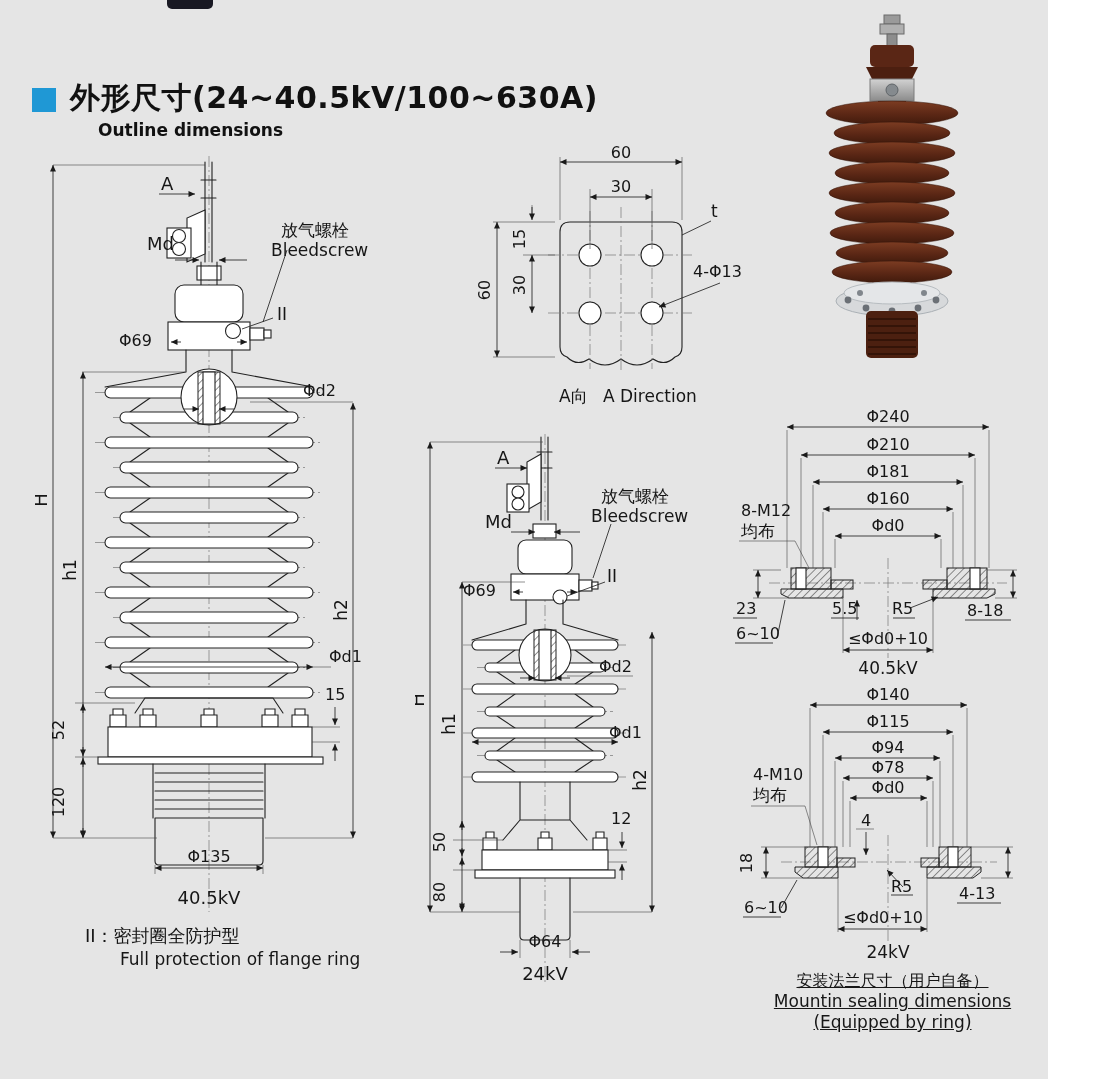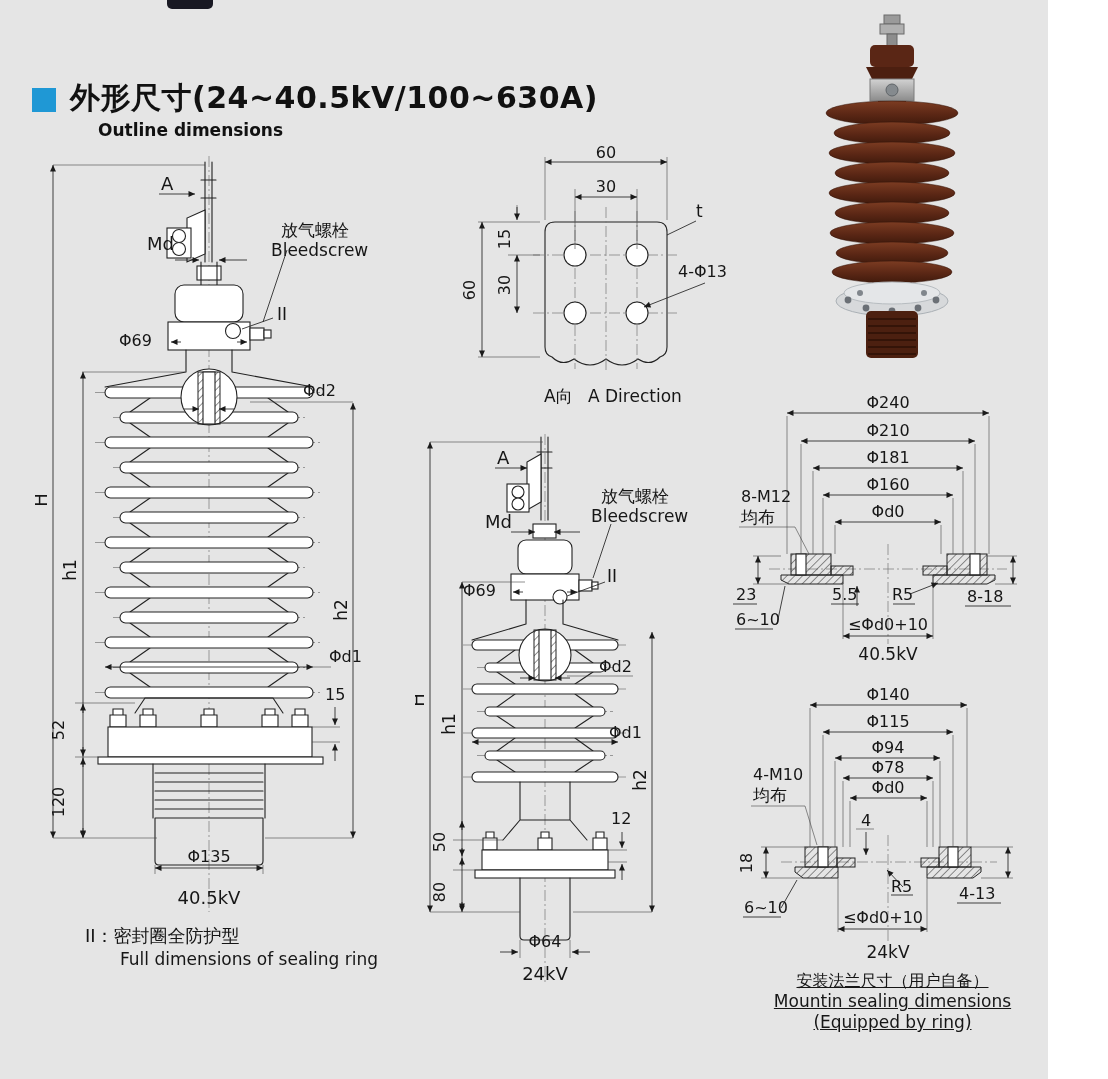--- a/index.html
+++ b/index.html
@@ -145,21 +145,21 @@
       <text x="312" y="460" class="t17" text-anchor="middle" transform="rotate(-90 312 460)">h2</text>
       <text x="29" y="580" text-anchor="middle" transform="rotate(-90 29 580)">52</text>
       <text x="29" y="652" text-anchor="middle" transform="rotate(-90 29 652)">120</text>
       <text x="290" y="550">15</text>
       <text x="174" y="712" text-anchor="middle">Φ135</text>
       <text x="174" y="754" class="t18" text-anchor="middle">40.5kV</text>
     </g>
   </svg>
   </div>
 
-  <div class="abs" style="left:460px;top:145px">
+  <div class="abs" style="left:475px;top:145px">
   <svg width="290" height="270" viewBox="0 0 290 270">
     <g>
       <path class="s" d="M95,77 H197 Q207,77 207,87 V202 Q207,210 200,212 Q190,222 178,214 Q162,226 146,214 Q130,226 114,214 Q102,222 92,212 Q85,210 85,202 V87 Q85,77 95,77 Z"></path>
       <path class="cl" d="M115,66V224 M177,66V224 M146,62V228 M73,110H219 M73,168H219"></path>
       <circle class="sf" cx="115" cy="110" r="11"></circle>
           <circle class="sf" cx="177" cy="110" r="11"></circle>
       <circle class="sf" cx="115" cy="168" r="11"></circle>
           <circle class="sf" cx="177" cy="168" r="11"></circle>
     </g>
     <g>
@@ -314,21 +314,21 @@
           <circle cx="124" cy="288" r="3" fill="#80868c"></circle>
       <circle cx="60" cy="288" r="3" fill="#80868c"></circle>
     </g>
     <g>
       <rect x="66" y="306" width="52" height="47" rx="5" fill="#4c2010"></rect>
       <path d="M68,314H116 M68,321H116 M68,328H116 M68,335H116 M68,342H116 M68,349H116" stroke="#2c1006" stroke-width="1.4" fill="none"></path>
     </g>
   </svg>
   </div>
 
-  <div class="abs" style="left:725px;top:396px">
+  <div class="abs" style="left:725px;top:410px">
   <svg width="383" height="272" viewBox="0 0 383 272">
     <path class="cl" d="M44,173H282 M163,148V248"></path>
     <g>
       <rect class="hatch" x="66" y="158" width="40" height="21"></rect>
       <rect class="hatch" x="222" y="158" width="40" height="21"></rect>
       <rect class="sf" x="71" y="158" width="10" height="21"></rect>
       <rect class="sf" x="245" y="158" width="10" height="21"></rect>
       <rect class="hatch" x="106" y="170" width="22" height="9"></rect>
       <rect class="hatch" x="198" y="170" width="24" height="9"></rect>
       <polygon class="hatch" points="56,179 118,179 118,188 64,188 56,184"></polygon>
@@ -409,20 +409,20 @@
       <text x="19" y="233">6~10</text>
       <text x="166" y="212">R5</text>
       <text x="234" y="219">4-13</text>
       <text x="158" y="243" text-anchor="middle">≤Φd0+10</text>
       <text x="163" y="278" class="t17" text-anchor="middle">24kV</text>
     </g>
   </svg>
   </div>
 
   <div class="abs note-seal-cn">II：密封圈全防护型</div>
-  <div class="abs note-seal-en">Full dimensions of sealing ring</div>
+  <div class="abs note-seal-en">Full protection of flange ring</div>
   <div class="abs note-flange">
     <div>安装法兰尺寸（用户自备）</div>
     <div style="font-size:17px">Mountin sealing dimensions</div>
     <div style="font-size:17px">(Equipped by ring)</div>
   </div>
 
 </div>
 
 </body></html>

